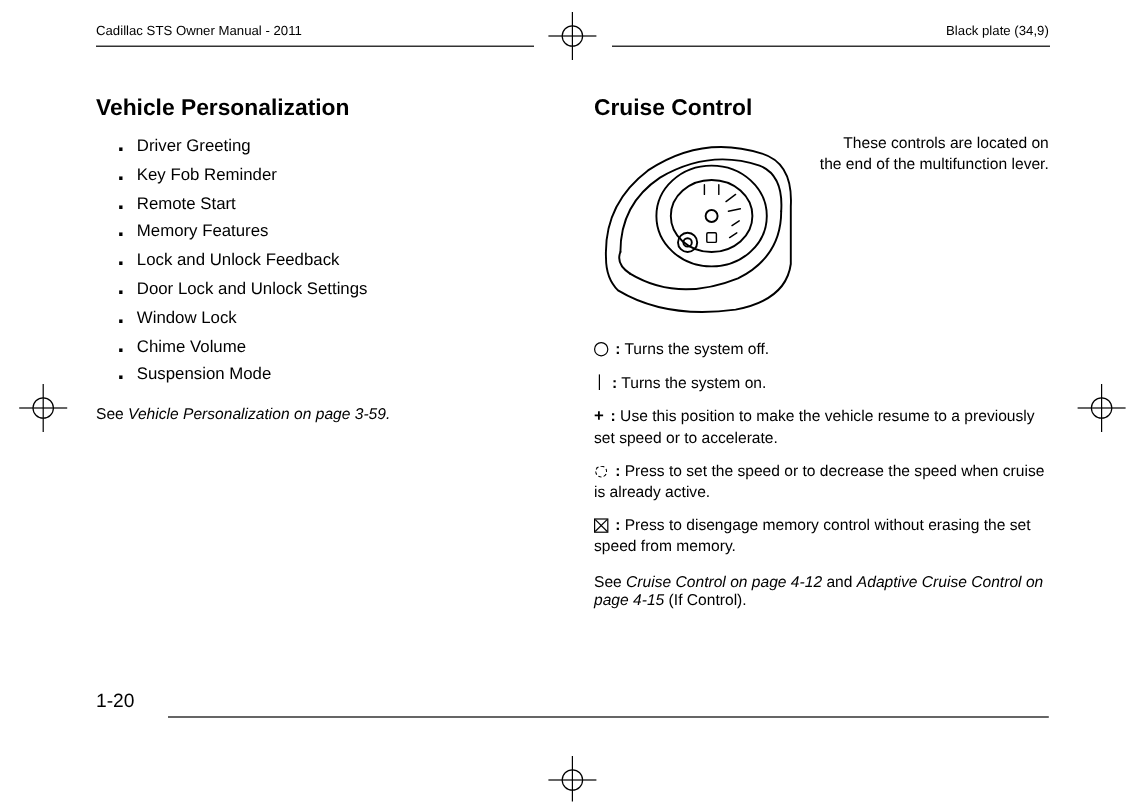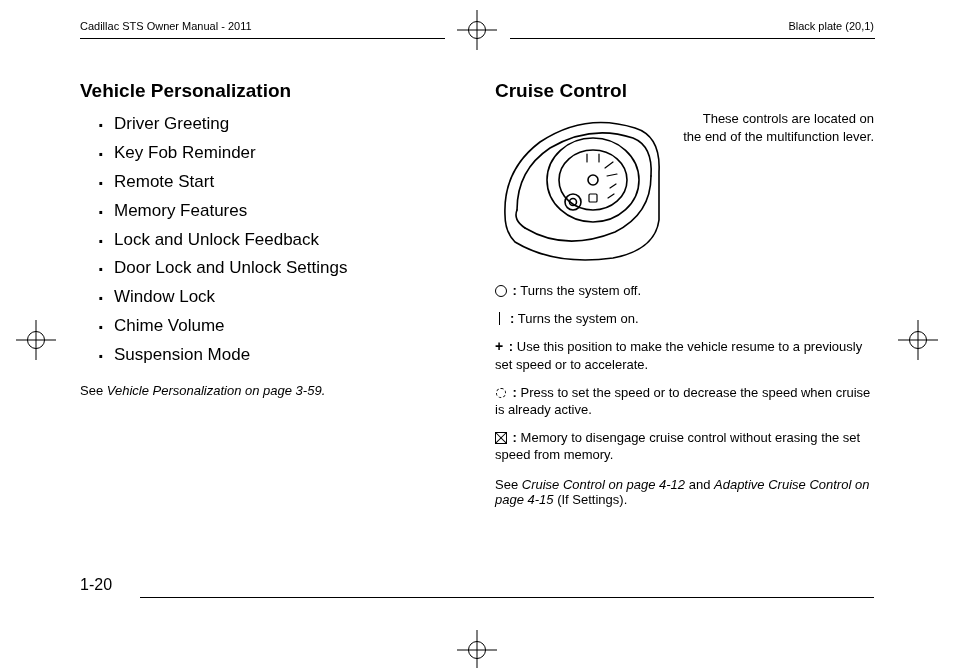--- a/index.html
+++ b/index.html
@@ -74,21 +74,21 @@
     font-size: 13px;
     line-height: 1.35;
     margin: 0 0 10px 0;
   }
   ul.bullets {
     list-style: none;
     padding: 0;
     margin: 6px 0 10px 0;
   }
   ul.bullets li {
-    font-size: 17px;
+    font-size: 14px;
     line-height: 1.7;
     padding-left: 34px;
     position: relative;
   }
   ul.bullets li::before {
     content: ".";
     position: absolute;
     left: 18px;
     top: -7px;
     font-size: 20px;
@@ -184,21 +184,21 @@
     <div class="v"></div>
 </div>
 <div class="regmark" style="left:457px; top:630px;">
   <div class="circ"></div>
     <div class="h"></div>
     <div class="v"></div>
 </div>
 
 <div class="top-header">
   <span class="top-left">Cadillac STS Owner Manual - 2011</span>
-  <span class="top-right">Black plate (20,1)</span>
+  <span class="top-right">Black plate (34,9)</span>
 </div>
 <div class="hr-line hr-top-left"></div>
 <div class="hr-line hr-top-right"></div>
 
 <div class="page">
 
   <div class="col">
     <h2>Vehicle Personalization</h2>
     <ul class="bullets">
       <li>Driver Greeting</li>
@@ -253,23 +253,23 @@
     <p class="defn">
       <span class="sym sym-plus">+</span><b> :</b>
       <span>Use this position to make the vehicle resume to a previously set speed or to accelerate.</span>
     </p>
     <p class="defn">
       <span class="sym sym-set"></span><b> :</b>
       <span>Press to set the speed or to decrease the speed when cruise is already active.</span>
     </p>
     <p class="defn">
       <span class="sym sym-cancel"></span><b> :</b>
-      <span>Memory to disengage cruise control without erasing the set speed from memory.</span>
+      <span>Press to disengage memory control without erasing the set speed from memory.</span>
     </p>
 
     <p class="see">
-      <span>See </span><em class="ref">Cruise Control on page 4-12</em><span> and </span><em class="ref">Adaptive Cruise Control on page 4-15</em><span> (If Settings).</span>
+      <span>See </span><em class="ref">Cruise Control on page 4-12</em><span> and </span><em class="ref">Adaptive Cruise Control on page 4-15</em><span> (If Control).</span>
     </p>
   </div>
 </div>
 
 <div class="page-num">1-20</div>
 <div class="hr-bottom"></div>
 
 </body></html>

